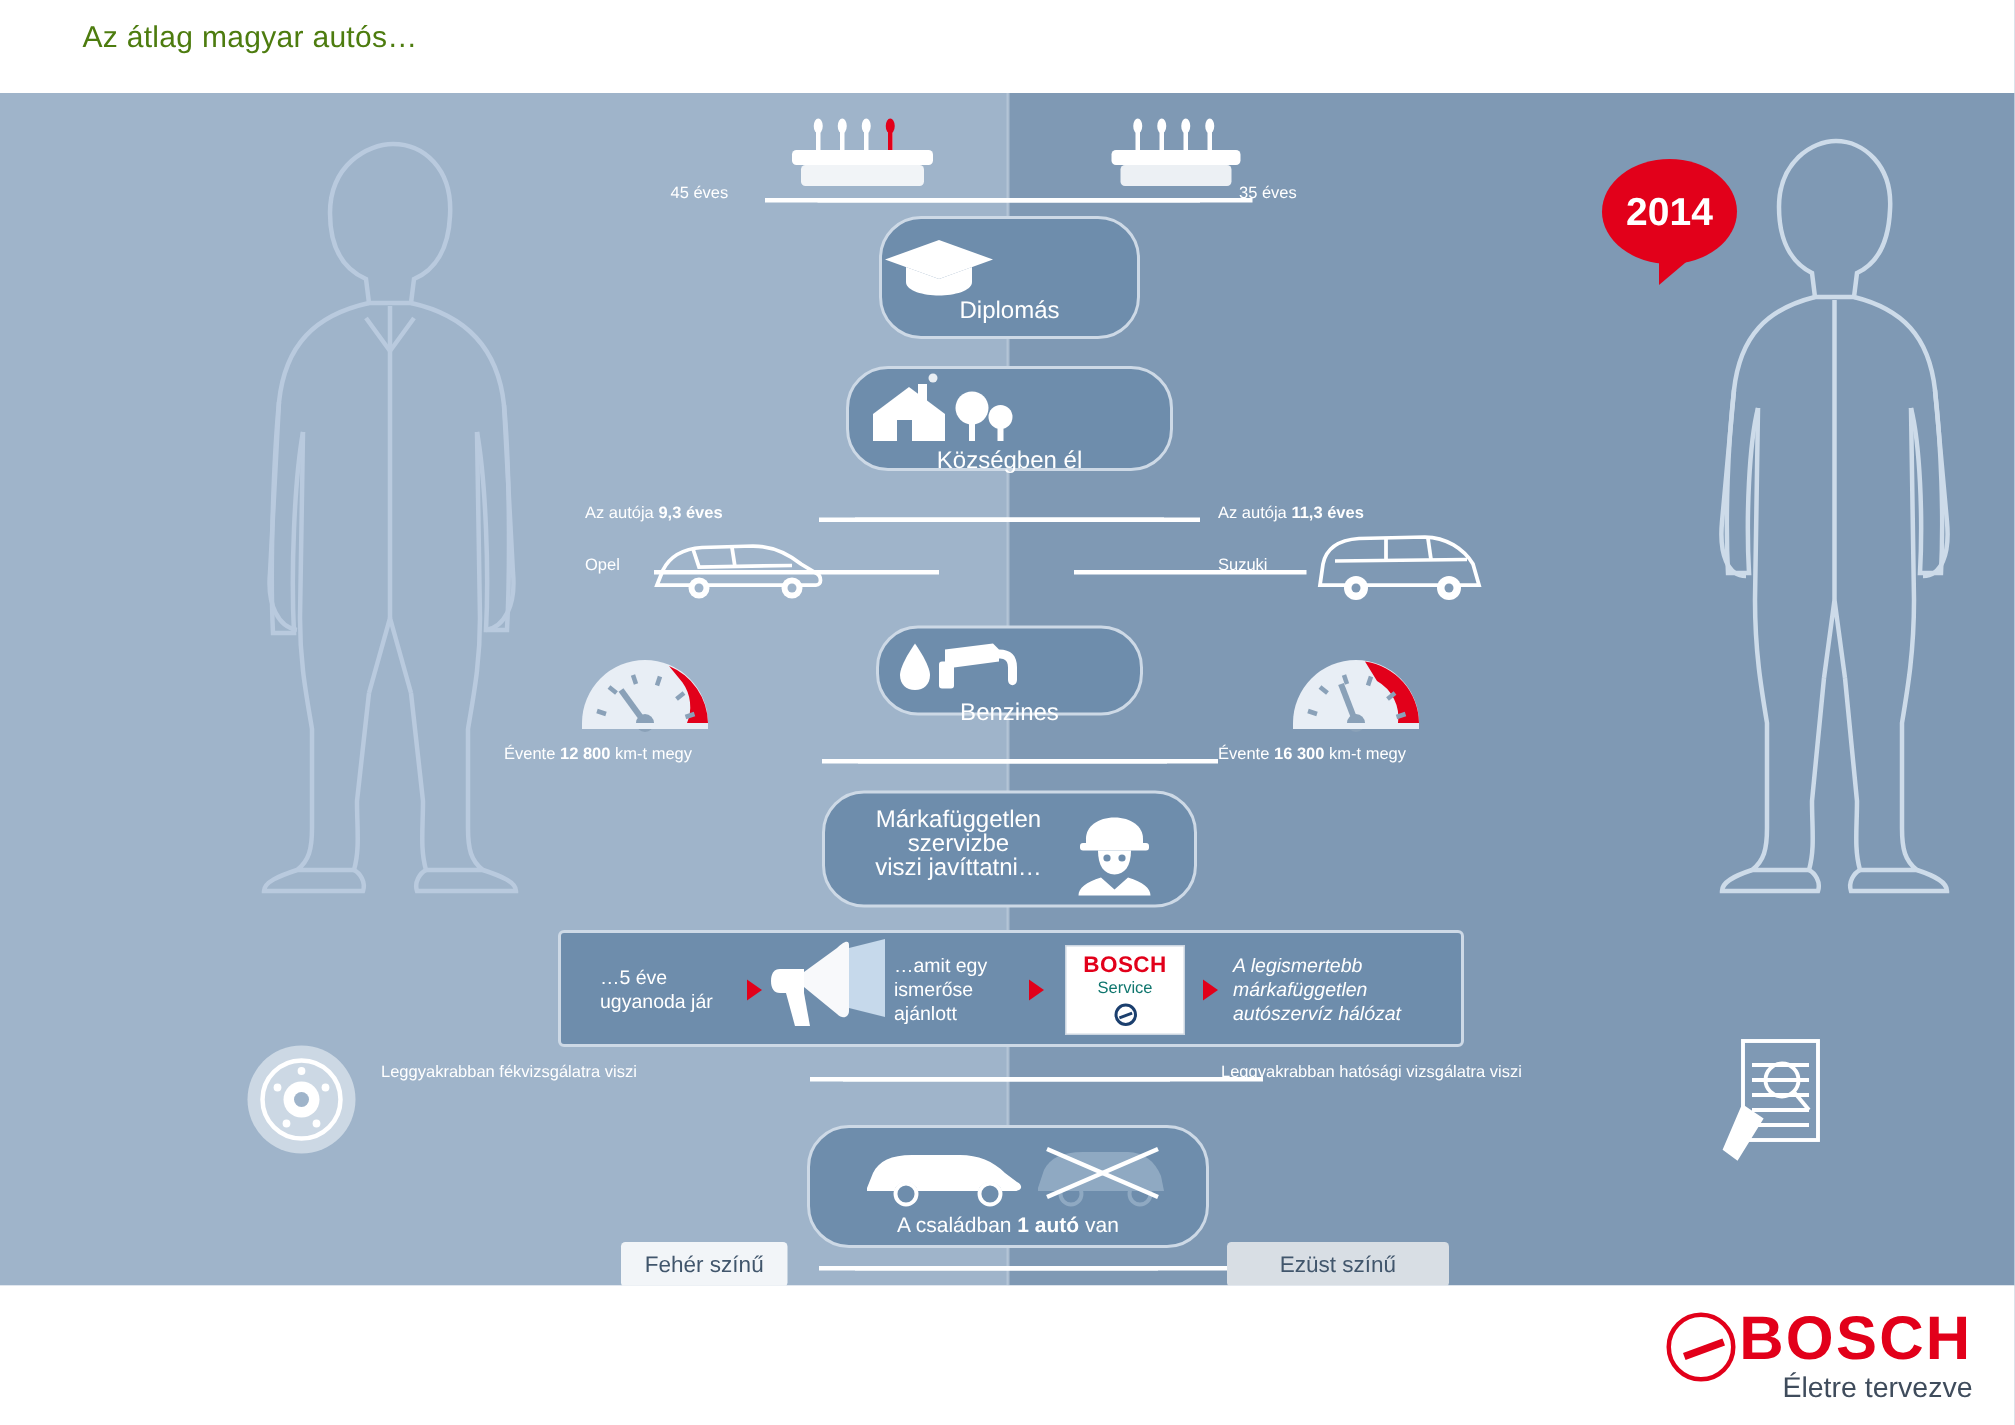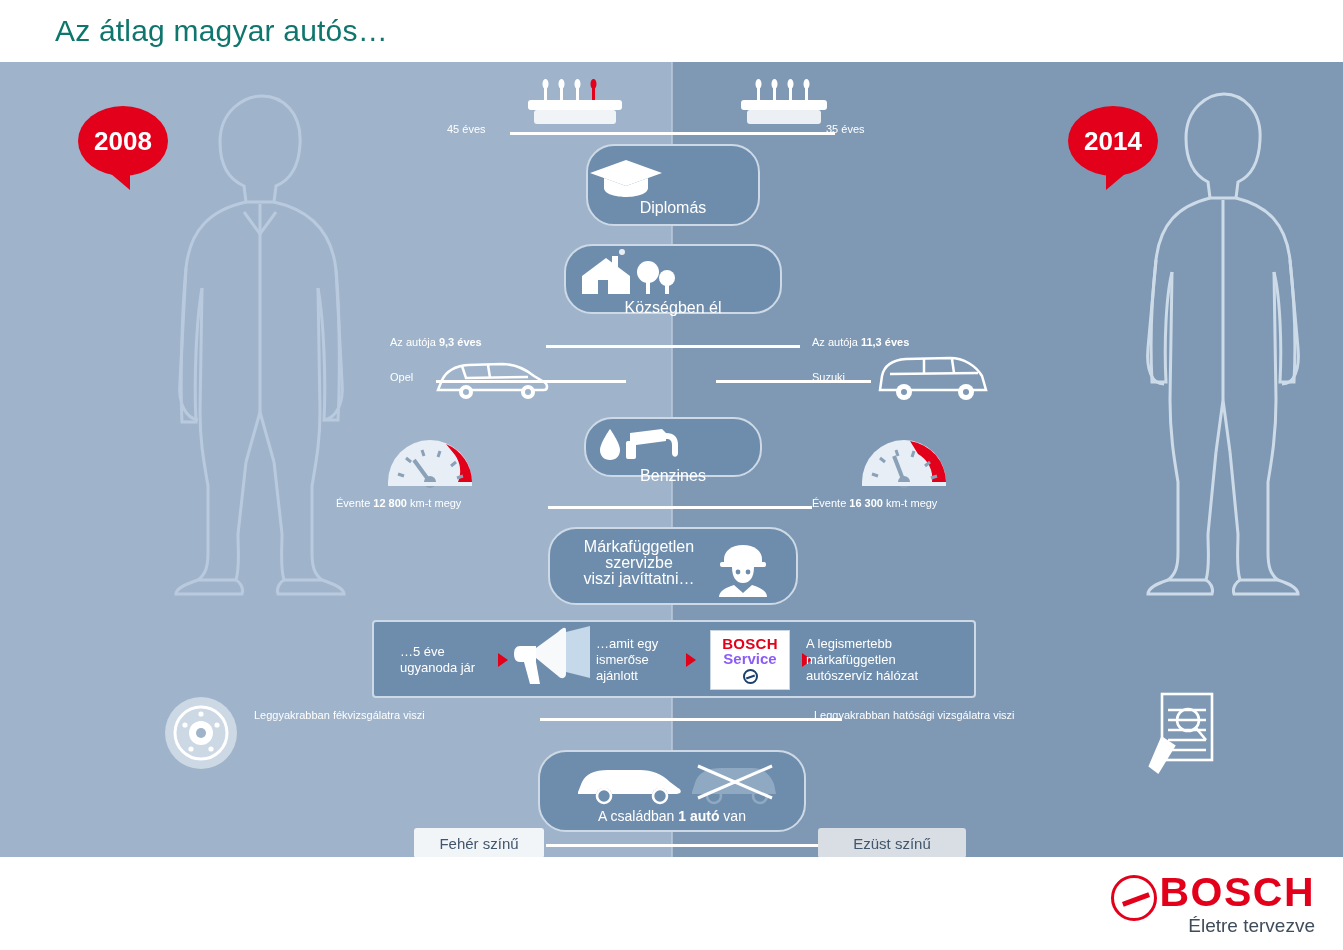--- a/index.html
+++ b/index.html
@@ -12,21 +12,21 @@
     overflow:hidden;
     position:relative;
   }
   
   #header {
     position:absolute; left:0; top:0; width:1343px; height:62px;
     background:#ffffff;
   }
   #header .title {
     position:absolute; left:55px; top:14px;
-    font-size:30px; color:#0f766e; font-weight:400; letter-spacing:.2px;
+    font-size:20px; color:#4d7c0f; font-weight:400; letter-spacing:.2px;
   }
   
   #stage {
     position:absolute; left:0; top:62px; width:1343px; height:795px;
     background:#9fb4ca;
     overflow:hidden;
   }
   #stage .half-left  { position:absolute; left:0;   top:0; width:672px; height:795px; background:#9fb4ca; }
   #stage .half-right { position:absolute; left:672px;top:0; width:671px; height:795px; background:#7f99b4; }
   #stage .centerline { position:absolute; left:671px; top:0; width:2px; height:795px; background:#b9c9da; opacity:.75; }
@@ -97,21 +97,21 @@
   }
   .brush-white  { background:#f2f5f8; }
   .brush-silver { background:#d8dee4; }
 
   
   .bs-card {
     position:absolute; width:80px; height:60px; background:#ffffff; border:1px solid #ccd6e1;
     display:flex; flex-direction:column; align-items:center; justify-content:center;
   }
   .bs-card .bs-b { color:#e2001a; font-weight:bold; font-size:15px; line-height:15px; letter-spacing:.3px; }
-  .bs-card .bs-s { color:#8b5cf6; font-weight:bold; font-size:15px; line-height:16px; }
+  .bs-card .bs-s { color:#0f766e; font-weight:normal; font-size:11px; line-height:16px; }
   .bs-card .bs-ring {
     width:15px; height:15px; border:2px solid #1b3f6e; border-radius:50%; margin-top:2px; position:relative;
   }
   .bs-card .bs-ring:before {
     content:""; position:absolute; left:1px; top:5px; width:9px; height:2px; background:#1b3f6e; transform:rotate(-20deg);
   }
   .arrow-red {
     position:absolute; width:0; height:0;
     border-style:solid; border-width:7px 0 7px 10px;
     border-color:transparent transparent transparent #e2001a;
@@ -162,23 +162,20 @@
         <path d="M52,190 L50,318 C50,352 54,376 58,400 L58,470 C58,484 56,492 48,498 L86,498 C90,484 88,470 88,452 L96,370"></path>
         <path d="M154,190 L156,318 C156,352 152,376 148,400 L148,470 C148,484 150,492 158,498 L120,498 C116,484 118,470 118,452 L110,370"></path>
         <path d="M96,370 L103,318 L110,370"></path>
         <path d="M48,498 C36,502 28,506 28,512 L92,512 C94,506 90,500 86,498"></path>
         <path d="M158,498 C170,502 178,506 178,512 L114,512 C112,506 116,500 120,498"></path>
         <path d="M103,118 L103,318"></path>
       </g>
     </svg>
   </div>
 
-  <div class="bubble bubble-left">
-    <span>2008</span>
-  </div>
   <div class="bubble bubble-right">
     <span>2014</span>
   </div>
 
   <div style="position:absolute;left:520px;top:10px;">
     <svg width="110" height="56" viewBox="0 0 110 56">
       <g fill="#ffffff">
         <rect x="8" y="28" width="94" height="10" rx="3"></rect>
         <rect x="14" y="38" width="82" height="14" rx="3" opacity=".85"></rect>
         <rect x="24" y="16" width="3" height="12"></rect>
@@ -406,21 +403,21 @@
     </div>
     <div class="arrow-red" style="left:312px;top:31px;"></div>
 
     <div class="bs-card" style="left:336px;top:8px;">
       <div class="bs-b">BOSCH</div>
       <div class="bs-s">Service</div>
       <div class="bs-ring"></div>
     </div>
     <div class="arrow-red" style="left:428px;top:31px;"></div>
 
-    <div class="seg-text" style="left:432px;top:14px;width:150px;">
+    <div class="seg-text" style="left:448px;top:14px;width:150px;font-style:italic;">
       <div>A legismertebb</div>
       <div>márkafüggetlen</div>
       <div>autószervíz hálózat</div>
     </div>
   </div>
 
   <div style="position:absolute;left:160px;top:630px;">
     <svg width="82" height="82" viewBox="0 0 82 82">
       <circle cx="41" cy="41" r="36" fill="#f1f5f9" opacity=".55"></circle>
       <circle cx="41" cy="41" r="26" fill="none" stroke="#ffffff" stroke-width="3"></circle>
@@ -487,21 +484,21 @@
         </g>
       </svg>
     </div>
     <div class="plabel" style="margin-top:2px;font-size:14px;">
       <span>A családban </span><b>1 autó</b><span> van</span>
     </div>
   </div>
 
   <div class="row-line" style="left:546px;top:782px;width:226px;"></div>
   <div class="row-line" style="left:570px;top:782px;width:250px;"></div>
-  <div class="brush brush-white" style="left:414px;top:766px;width:130px;">
+  <div class="brush brush-white" style="left:414px;top:766px;width:111px;">
     <span>Fehér színű</span>
   </div>
   <div class="brush brush-silver" style="left:818px;top:766px;width:148px;">
     <span>Ezüst színű</span>
   </div>
 
 </div>
 
 <div id="footer">
   <div class="bosch-mark"></div>

